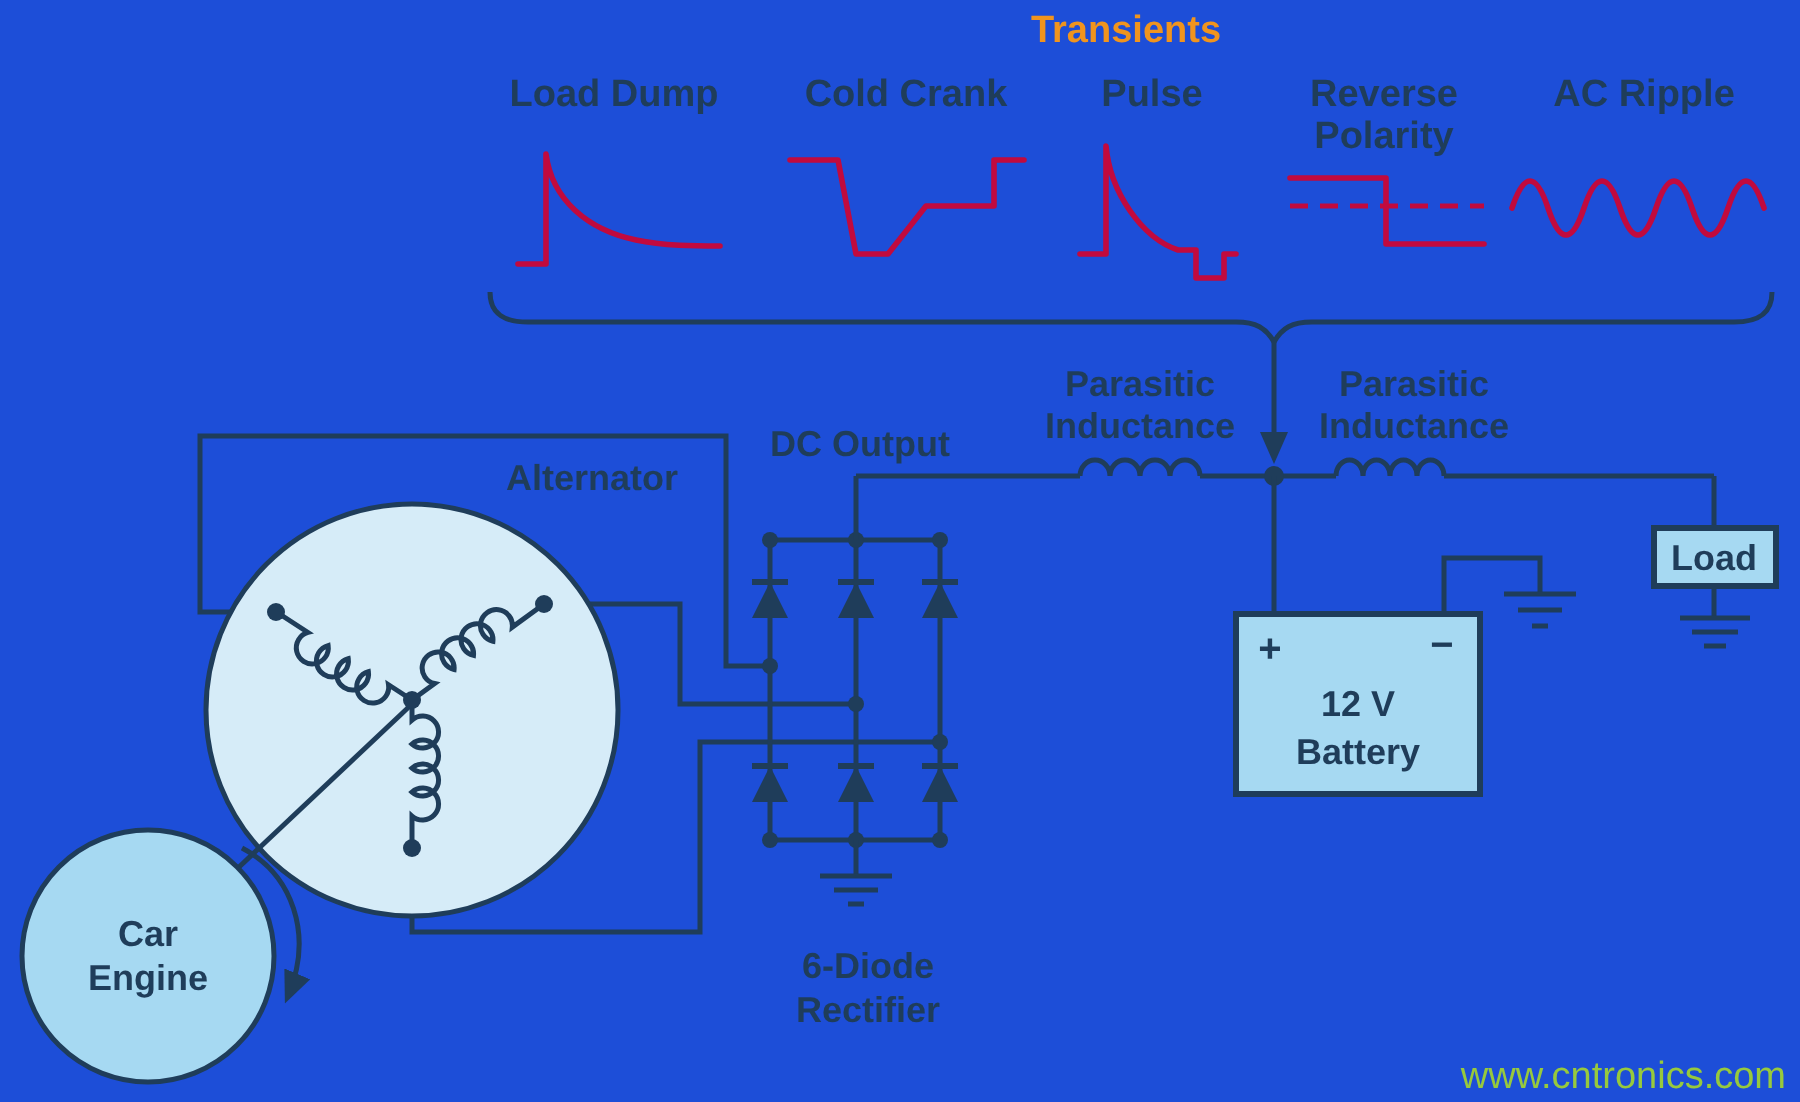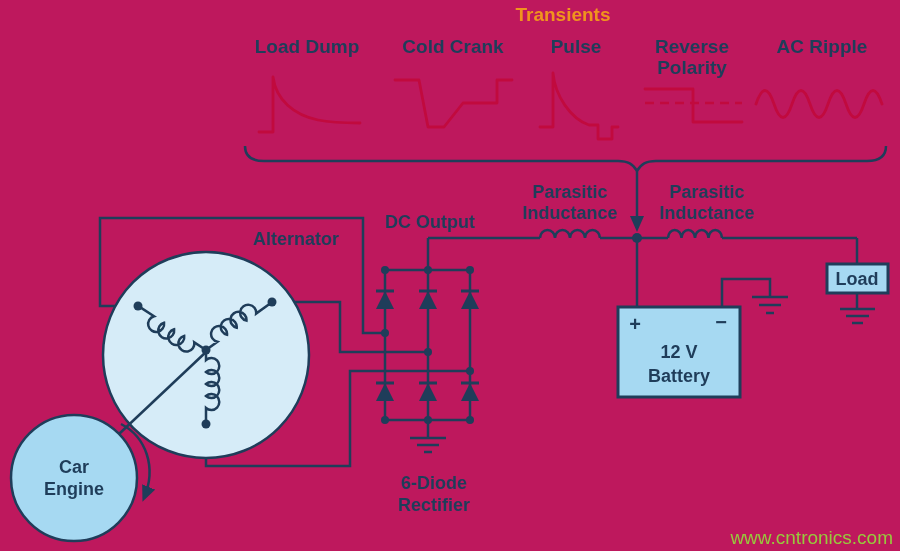--- a/index.html
+++ b/index.html
@@ -1,16 +1,16 @@
 <!DOCTYPE html>
 <html><head>
 <meta charset="utf-8">
 <style>
   html,body { margin:0; padding:0; background:#ffffff; }
-  .canvas { position:relative; width:900px; height:551px; background:#be185d; overflow:hidden;
+  .canvas { position:relative; width:900px; height:551px; background:#1d4ed8; overflow:hidden;
             font-family:"Liberation Sans", sans-serif; }
   svg text { font-family:"Liberation Sans", sans-serif; font-weight:bold; fill:#1f3d5a; }
   .t-title   { font-size:19px; fill:#f0941e; text-anchor:middle; }
   .t-label   { font-size:19px; text-anchor:middle; }
   .c-label   { font-size:18px; text-anchor:middle; }
   .t-sign    { font-size:20px; text-anchor:middle; }
   .watermark { font-size:19px; font-weight:normal; fill:#97c93d; text-anchor:end; }
   .wire  { stroke:#1f3d5a; stroke-width:2.5; fill:none; }
   .wire3 { stroke:#1f3d5a; stroke-width:3;   fill:none; }
   .wave  { stroke:#c10a3e; stroke-width:2.8; fill:none; stroke-linejoin:round; stroke-linecap:round; }

